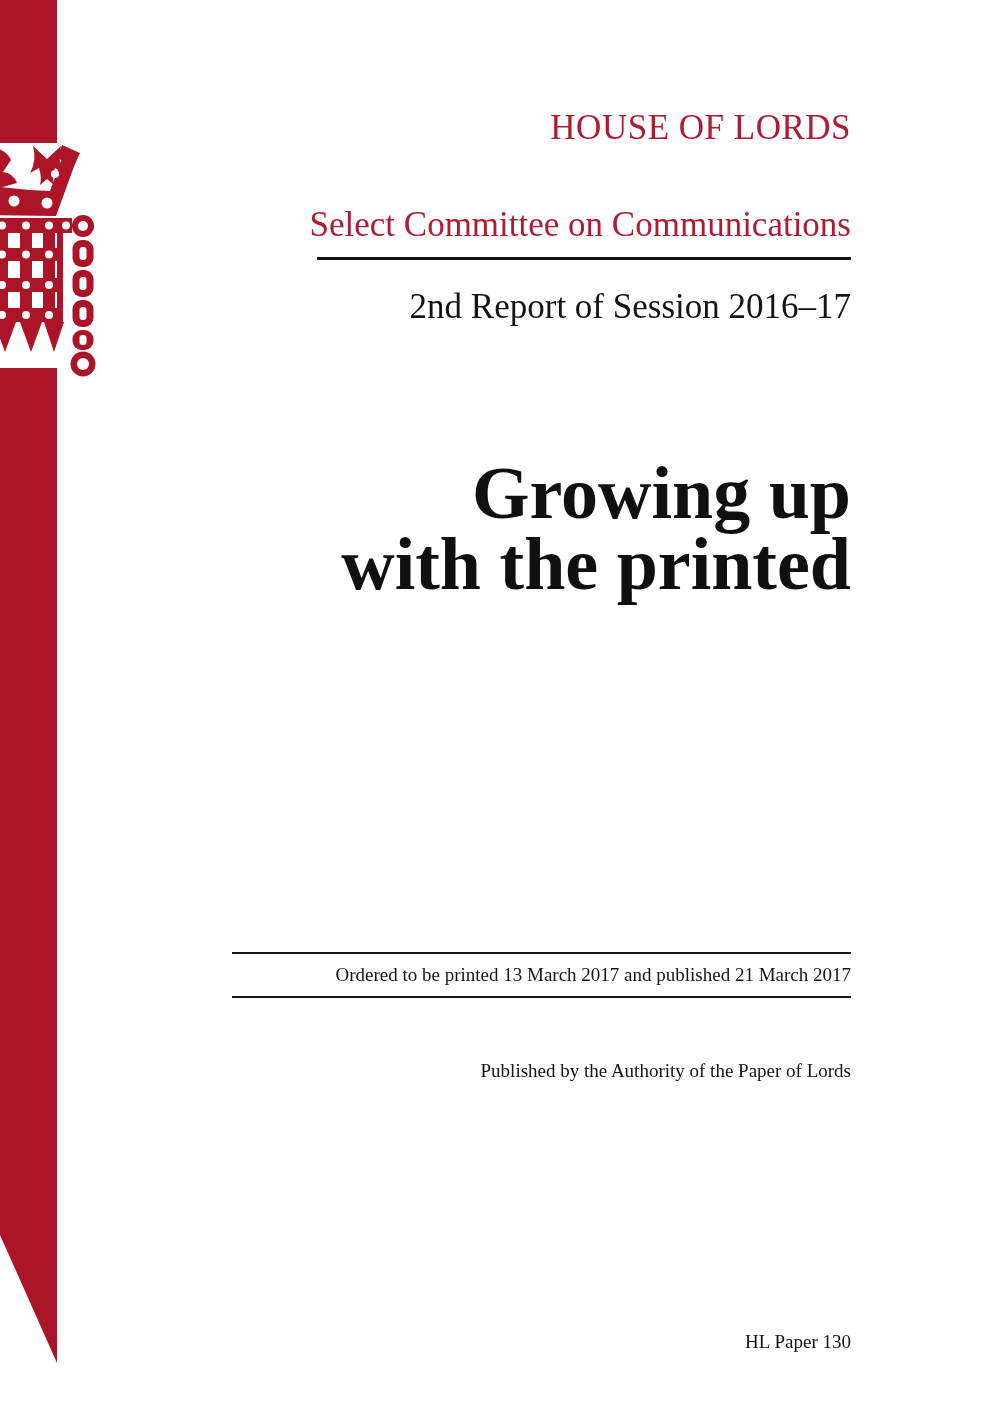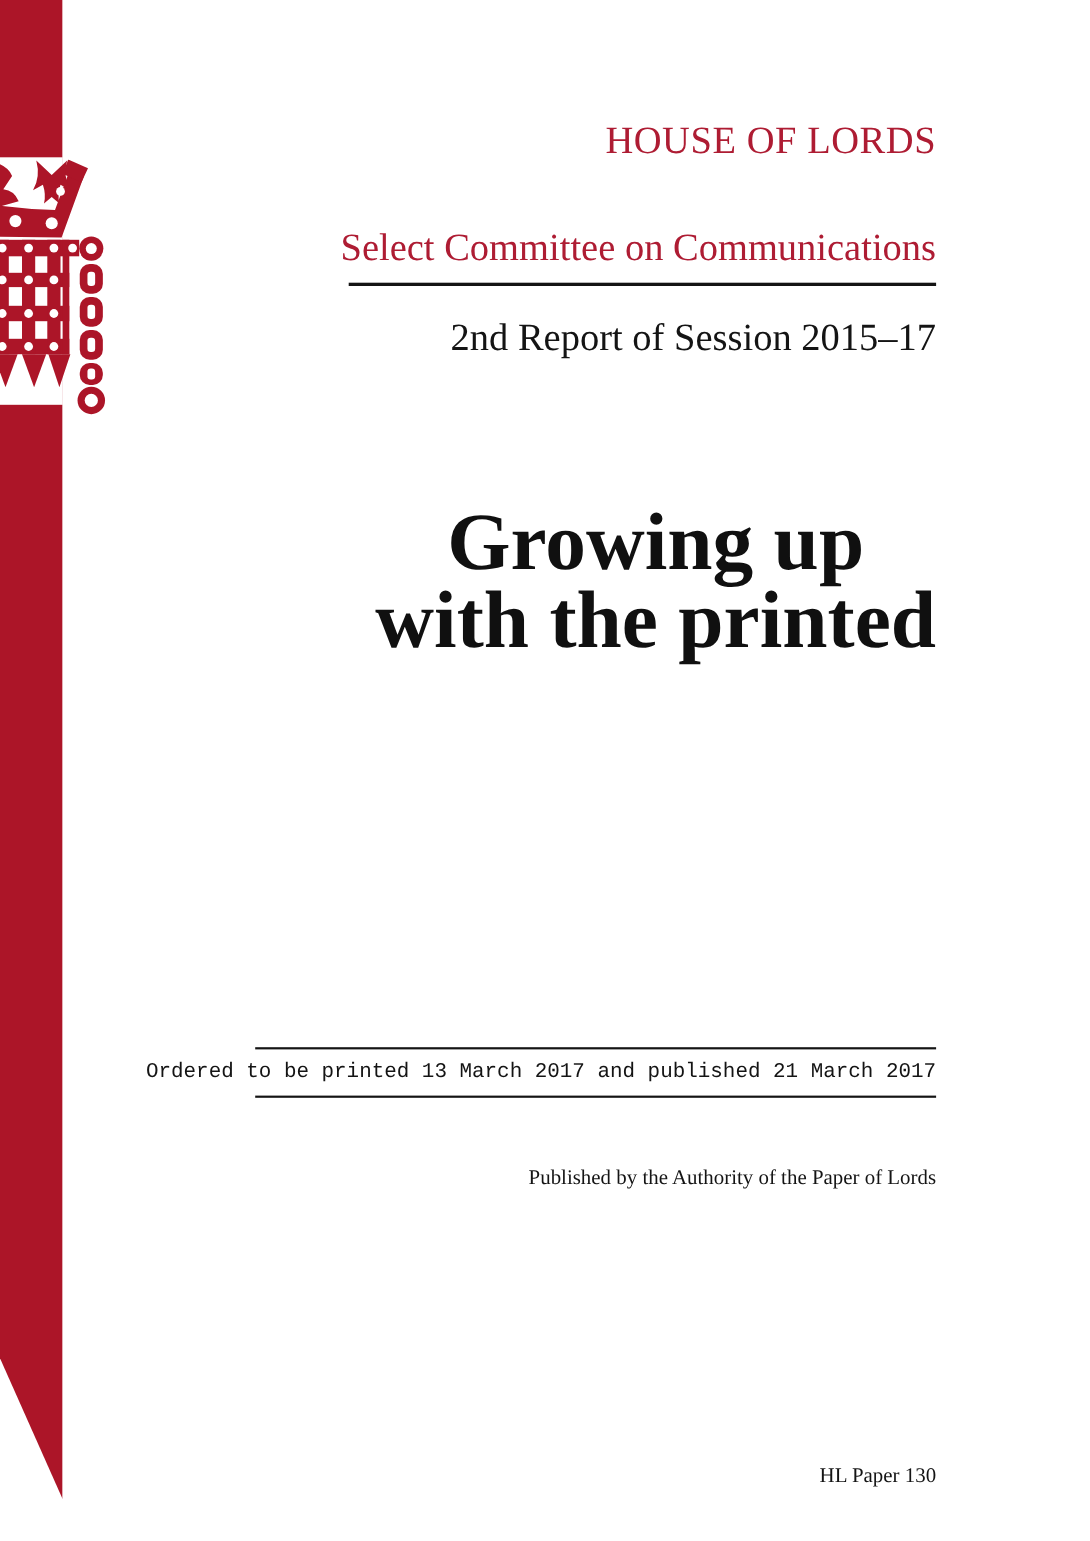--- a/index.html
+++ b/index.html
@@ -31,29 +31,29 @@
     color: var(--ink, #141414);
   }
   .t-red { color: var(--heading-red, #AE1C33); }
 
   .house     { top: 110px; font-size: 35px; line-height: 35px; letter-spacing: 0.5px; }
   .committee { top: 207px; font-size: 35px; line-height: 35px; margin-left: 12px; }
   .report    { top: 289px; font-size: 35px; line-height: 35px; }
 
   .title {
     top: 458px; font-size: 74px; line-height: 71px;
-    font-weight: bold; color: #101010; text-align: center;
+    font-weight: bold; color: #101010;
   }
 
   .line { position: absolute; right: 140px; background: var(--ink, #141414); }
   .rule-committee      { top: 257px; width: 534px; height: 2.5px; }
   .rule-ordered-top    { top: 952px; width: 619px; height: 1.6px; }
   .rule-ordered-bottom { top: 996px; width: 619px; height: 2.2px; }
 
-  .ordered   { top: 963px;  font-size: 19px; line-height: 23px; font-family: Liberation Mono, monospace; }
+  .ordered   { top: 963px;  font-size: 19px; line-height: 23px; }
   .published { top: 1059px; font-size: 19px; line-height: 23px; }
   .paper     { top: 1330px; font-size: 19px; line-height: 23px; }
 </style>
 </head>
 <body>
 
 <div class="page">
 
   <div class="stripe"></div>
   <div class="logo-gap"></div>
@@ -116,21 +116,21 @@
       <circle cx="83" cy="219" r="6" fill="#fff"></circle>
     </g>
   </svg>
 
   <div class="t t-red house">HOUSE OF LORDS</div>
 
   <div class="t t-red committee">Select Committee on Communications</div>
 
   <div class="line rule-committee"></div>
 
-  <div class="t report">2nd Report of Session 2015–17</div>
+  <div class="t report">2nd Report of Session 2016–17</div>
 
   <div class="t title">
     <div>Growing up</div>
     <div>with the printed</div>
   </div>
 
   <div class="line rule-ordered-top"></div>
 
   <div class="t ordered">Ordered to be printed 13 March 2017 and published 21 March 2017</div>
 

